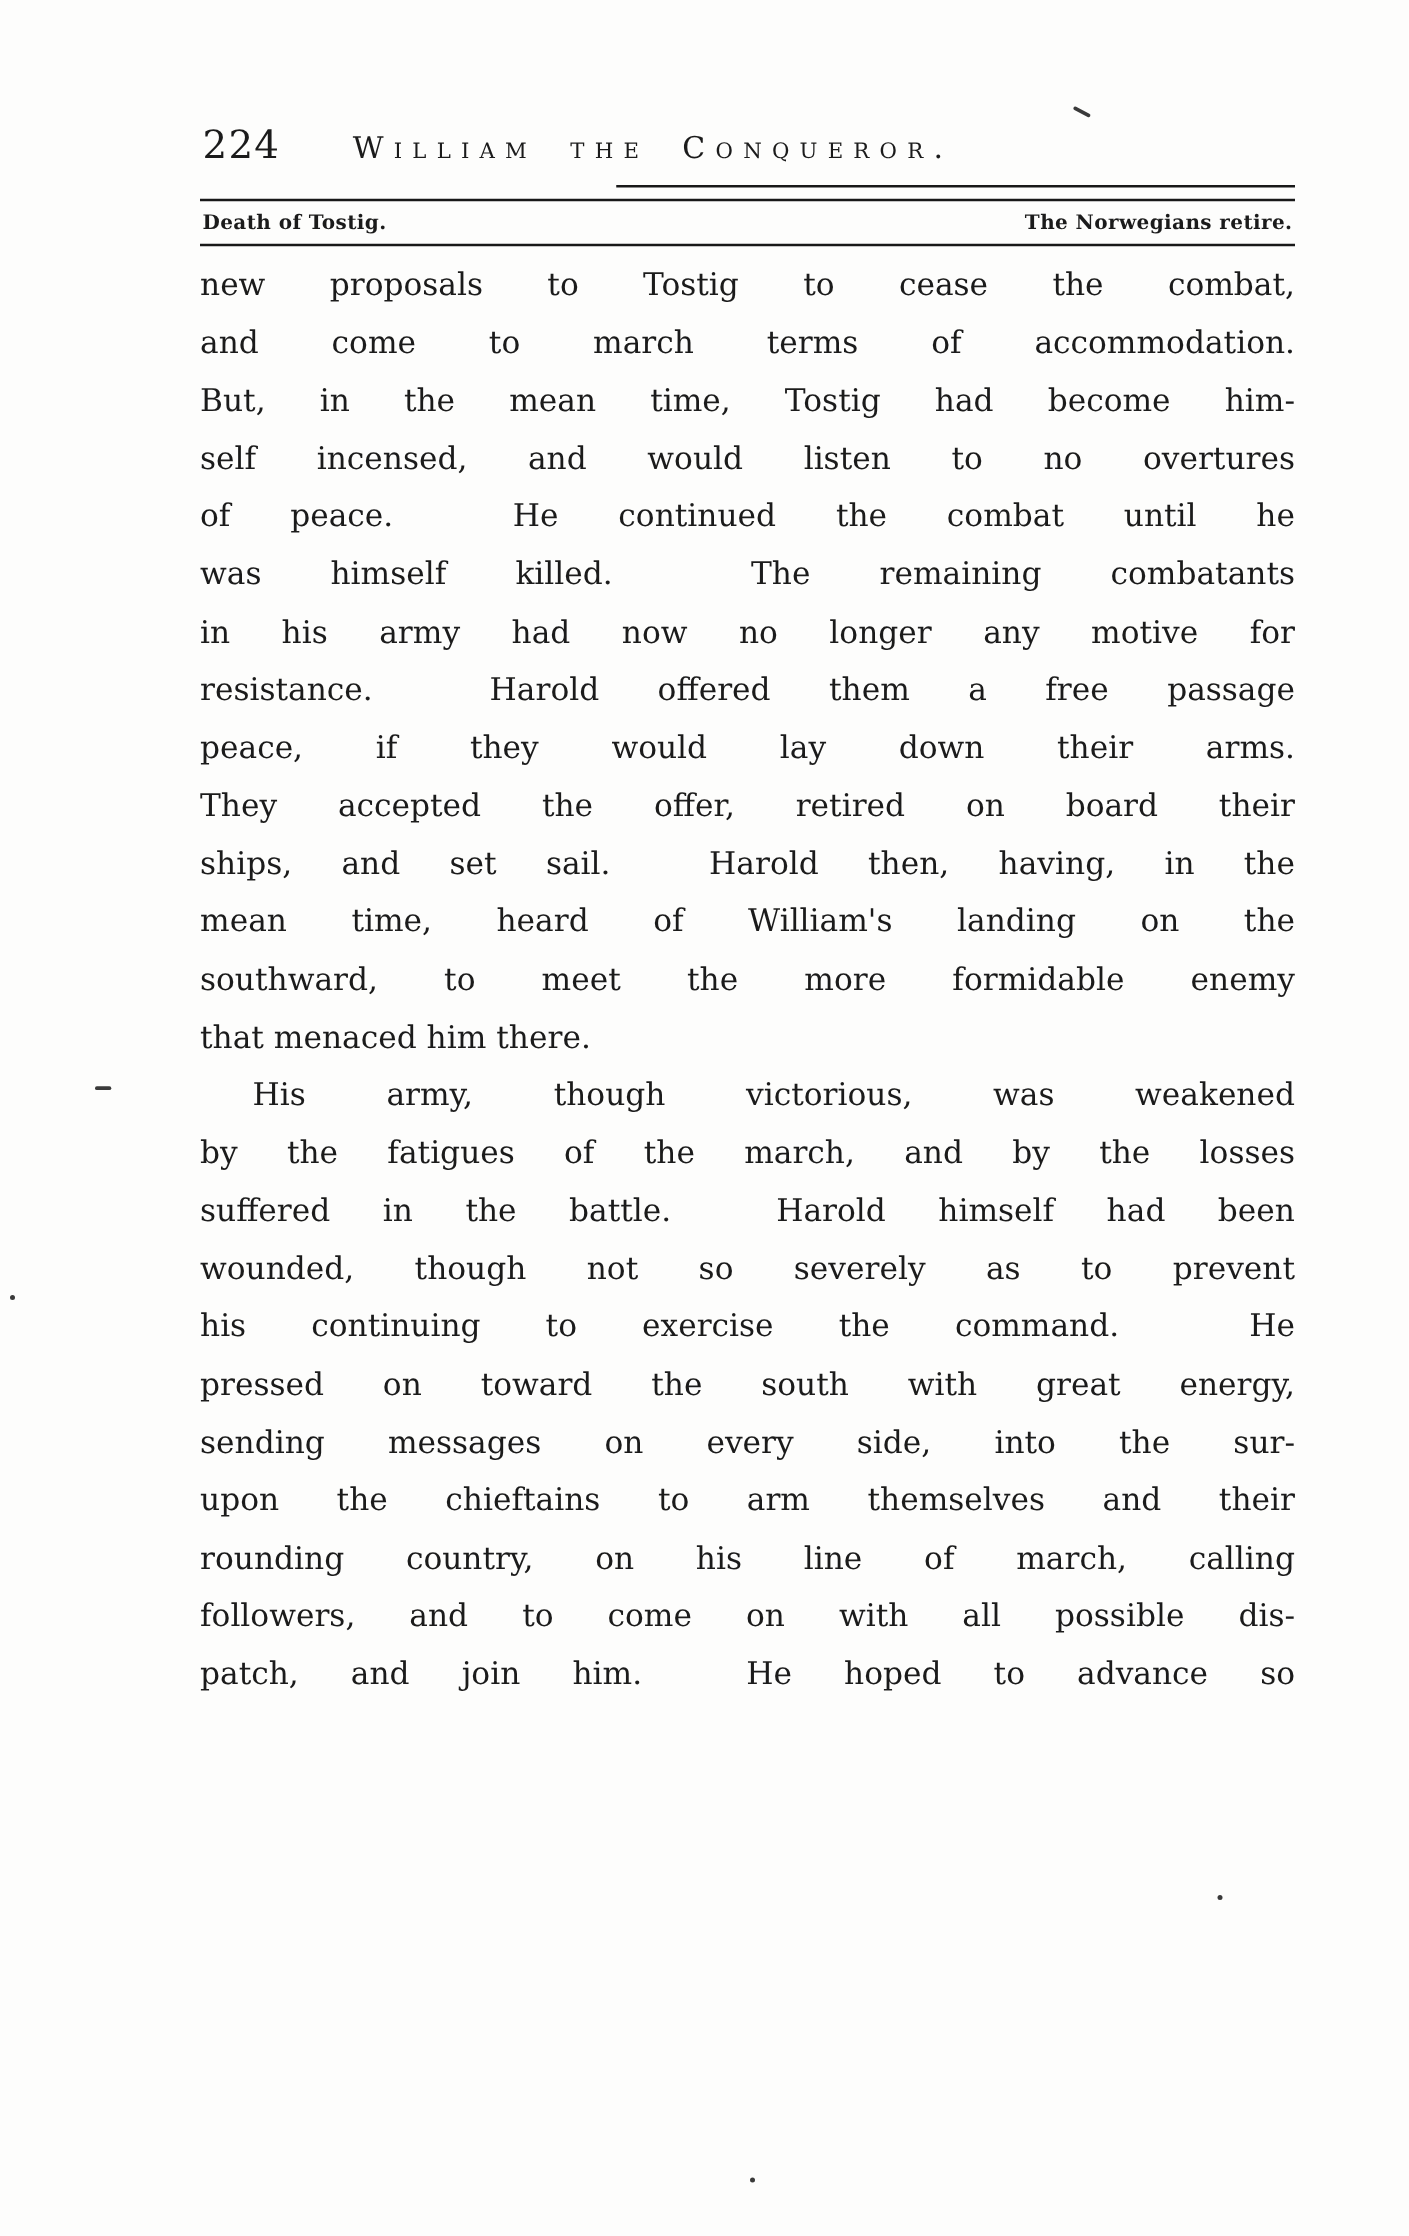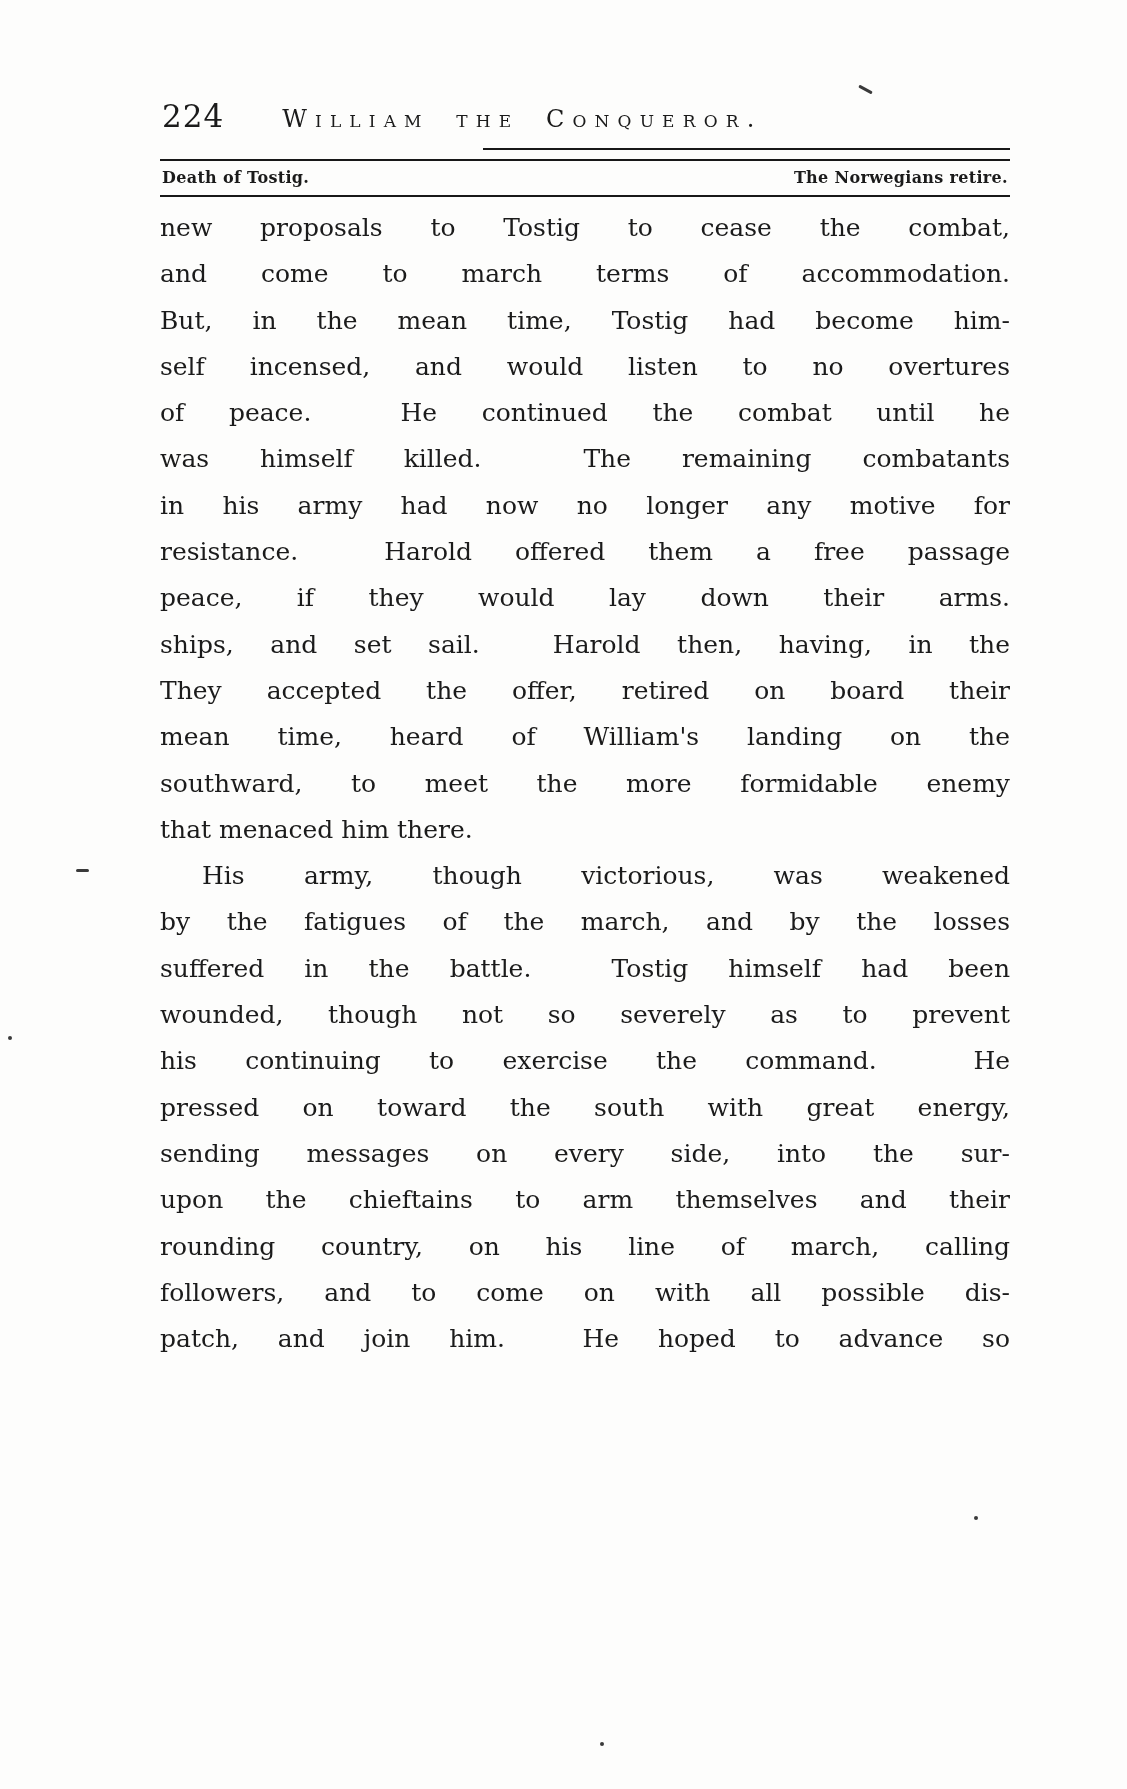--- a/index.html
+++ b/index.html
@@ -8,21 +8,21 @@
     background: #ffffff;
   }
   .page {
     position: relative;
     width: 1127px;
     height: 1789px;
     box-sizing: border-box;
     background: #fdfdfc;
     color: #1b1b1b;
     font-family: "DejaVu Serif", "Liberation Serif", serif;
-    padding: 98px 117px 0 160px;
+    padding: 98px 91px 0 160px;
     overflow: hidden;
   }
   .header-row {
     display: flex;
     align-items: baseline;
     gap: 58px;
     padding-left: 2px;
   }
   .pagenum {
     font-size: 31px;
@@ -123,30 +123,30 @@
       <div>
         <div class="line">new proposals to Tostig to cease the combat,</div>
         <div class="line">and come to march terms of accommodation.</div>
         <div class="line">But, in the mean time, Tostig had become him-</div>
         <div class="line">self incensed, and would listen to no overtures</div>
         <div class="line">of peace.  He continued the combat until he</div>
         <div class="line">was himself killed.  The remaining combatants</div>
         <div class="line">in his army had now no longer any motive for</div>
         <div class="line">resistance.  Harold offered them a free passage</div>
         <div class="line">peace,  if  they  would  lay  down  their  arms.</div>
+        <div class="line">They accepted the offer, retired on board their</div>
         <div class="line">ships, and set sail.  Harold then, having, in the</div>
-        <div class="line">They accepted the offer, retired on board their</div>
         <div class="line">mean time, heard of William's landing on the</div>
         <div class="line">southward, to meet the more formidable enemy</div>
         <div class="line last">that menaced him there.</div>
       </div>
       <div>
         <div class="line first-indent">His army, though victorious, was weakened</div>
         <div class="line">by the fatigues of the march, and by the losses</div>
-        <div class="line">suffered in the battle.  Tostig himself had been</div>
+        <div class="line">suffered in the battle.  Harold himself had been</div>
         <div class="line">wounded, though not so severely as to prevent</div>
         <div class="line">his continuing to exercise the command.  He</div>
         <div class="line">pressed on toward the south with great energy,</div>
         <div class="line">sending messages on every side, into the sur-</div>
         <div class="line">upon the chieftains to arm themselves and their</div>
         <div class="line">rounding country, on his line of march, calling</div>
         <div class="line">followers, and to come on with all possible dis-</div>
         <div class="line">patch, and join him.  He hoped to advance so</div>
       </div>
     </div>

